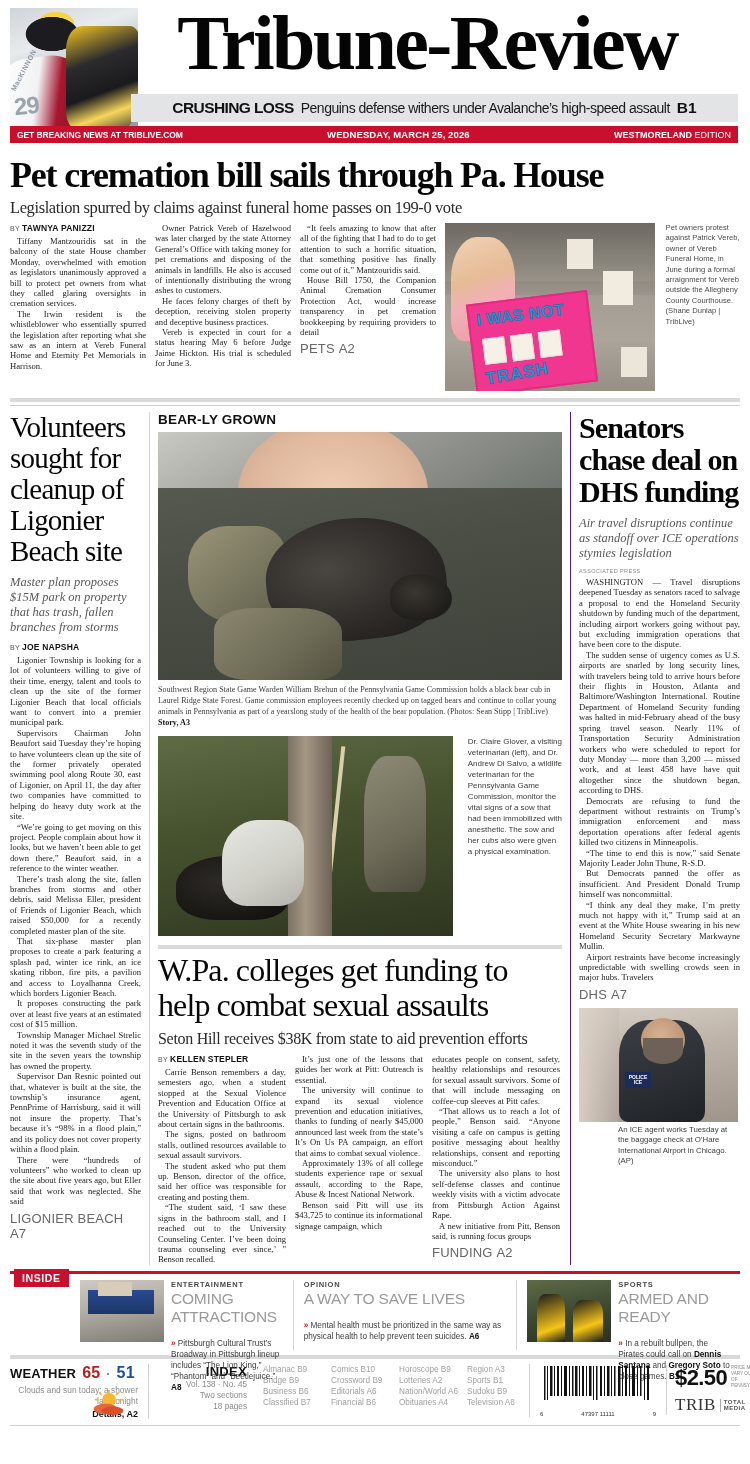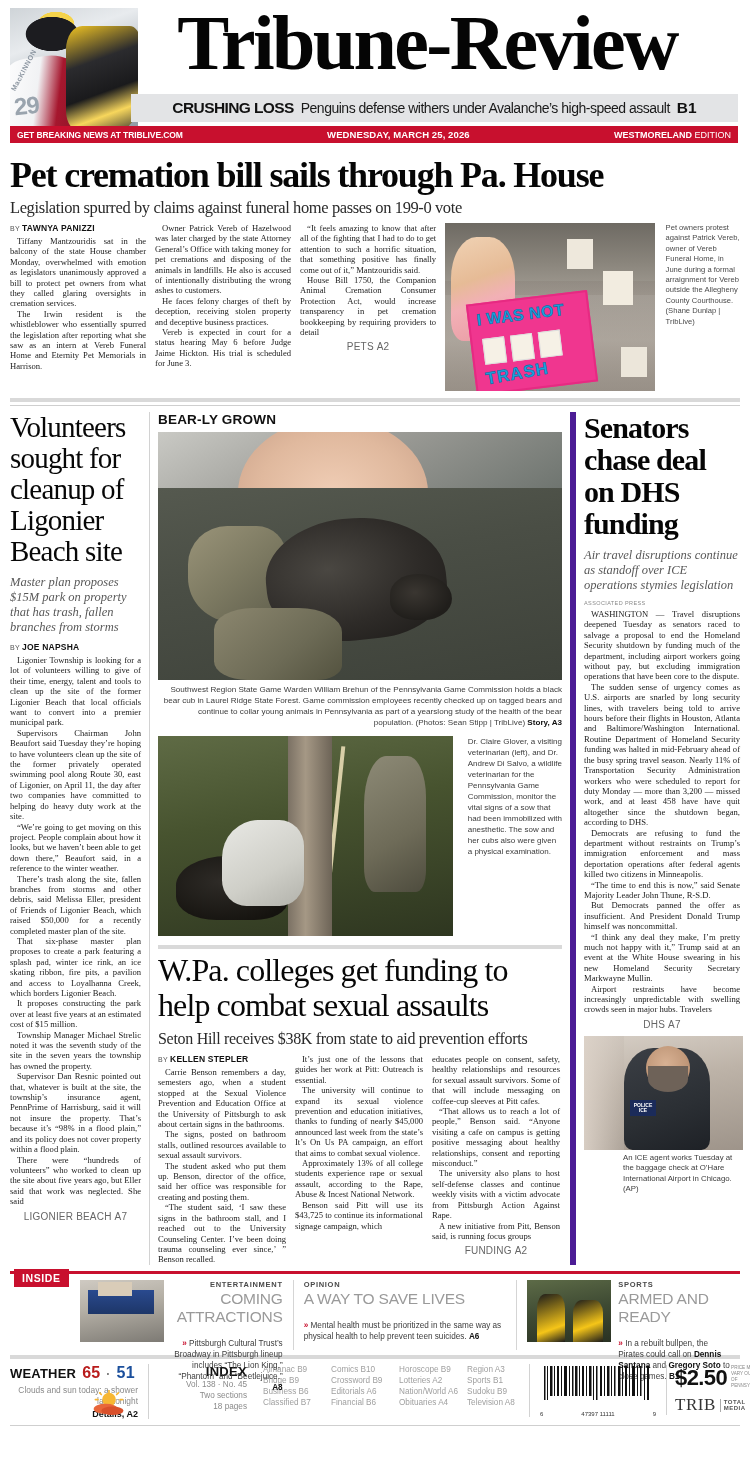--- a/index.html
+++ b/index.html
@@ -96,22 +96,22 @@
     letter-spacing: 0.3px; margin-bottom: 3px;
   }
   .byline b { font-size: 8.5px; color: #111; font-weight: 800; letter-spacing: 0.2px; }
   .bodytext {
     font-family: "Liberation Serif", serif; font-size: 8.6px; line-height: 10.4px;
     text-align: justify; color: #1b1b1b;
   }
   .bodytext p { text-indent: 7px; }
   .bodytext p.noind { text-indent: 0; }
   .jump {
-    font-family: "Liberation Sans", sans-serif; font-size: 10px; font-weight: 800;
-    color: #111; text-align: center; margin-top: 4px; letter-spacing: 0.2px;
+    font-family: "Liberation Sans", sans-serif; font-size: 13px; font-weight: 800;
+    color: #111; text-align: left; margin-top: 4px; letter-spacing: 0.2px;
   }
   .jump span { font-weight: 400; color: #666; }
   .lead-photo {
     width: 214px; height: 168px; position: relative; overflow: hidden;
     background: linear-gradient(180deg, #8b8d8a 0%, #a9a49c 35%, #bdb7ae 70%, #9a948c 100%);
   }
   .lead-photo .bldg {
     position:absolute; left:0; top:0; right:0; height:72px;
     background: linear-gradient(180deg,#6e6a63 0%, #8a857c 55%, #a39d94 100%);
   }
@@ -148,21 +148,21 @@
     line-height: 10.4px; color: #4a4a4a; padding-left: 2px;
   }
 
   .hr-thick { height: 4px; background: #d9d9d9; margin: 7px 4px 0 4px; }
   .hr-thin { height: 1px; background: #cfcfcf; margin: 3px 4px 0 4px; }
 
   
   .main3 { display: flex; padding: 6px 4px 0 4px; gap: 0; }
   .col-left { width: 140px; padding-right: 8px; border-right: 1px solid #d2d2d2; }
   .col-mid { width: 420px; padding: 0 8px; }
-  .col-right { width: 170px; padding-left: 8px; border-left: 6px solid #4c1d95; }
+  .col-right { width: 170px; padding-left: 8px; border-left: 1px solid #4c1d95; }
 
   .hl-left {
     font-family: "Liberation Serif", serif; font-weight: 400; font-size: 29px;
     line-height: 31px; letter-spacing: -0.8px; color: #070707;
   }
   .deck-italic {
     font-family: "Liberation Serif", serif; font-style: italic; font-size: 12.5px;
     line-height: 15px; color: #585858; margin-top: 8px; margin-bottom: 7px;
   }
   .kicker-bear {
@@ -197,22 +197,22 @@
     position:absolute; left:30px; top:94px; width:98px; height:96px;
     background: linear-gradient(140deg, #9a9479 0%, #7d7a62 50%, #5f5e4c 100%);
     border-radius: 40% 30% 24% 46%;
   }
   .bear-photo .glove2 {
     position:absolute; left:56px; top:176px; width:128px; height:72px;
     background: linear-gradient(140deg, #8c876f 0%, #6d6b56 60%, #53523f 100%);
     border-radius: 30% 34% 20% 26%;
   }
   .photo-cap {
-    font-family: Liberation Sans, sans-serif; font-size: 8.1px; line-height: 11px;
-    color: #3c3c3c; padding-top: 4px; text-align: right;
+    font-family: Liberation Serif, serif; font-size: 8.1px; line-height: 11px;
+    color: #3c3c3c; padding-top: 4px;
   }
   .photo-cap b { font-weight: 800; color: #111; }
 
   .bear2-row { display: flex; gap: 15px; margin-top: 8px; }
   .bear2-photo {
     width: 300px; height: 200px; position: relative; overflow: hidden;
     background: linear-gradient(170deg, #5f6b45 0%, #47532f 40%, #3b4528 70%, #2e3620 100%);
   }
   .bear2-photo .tree {
     position:absolute; left:130px; top:0; width:44px; height:200px;
@@ -298,21 +298,21 @@
   .inside-wrap { margin: 6px 4px 0 4px; position: relative; }
   .inside-rule-top { height: 3px; background: #c8102e; }
   .inside-tag {
     position: absolute; left: 4px; top: -2px; background: #c8102e; color: #fff;
     font-family: "Liberation Sans", sans-serif; font-weight: 800; font-size: 10.5px;
     letter-spacing: 0.6px; padding: 3px 8px 3px 8px; z-index: 2;
   }
   .inside-row { display: flex; gap: 0; padding-top: 6px; height: 76px; }
   .inside-item { display: flex; gap: 7px; padding: 0 10px; flex: 1; }
   .inside-item + .inside-item { border-left: 1px solid #d5d5d5; }
-  .inside-item.first { padding-left: 70px; text-align: right; }
+  .inside-item.first { padding-left: 70px; }
   .inside-thumb { width: 84px; height: 62px; flex: 0 0 84px; position: relative; overflow: hidden; }
   .thumb-theater { background: linear-gradient(170deg, #cfcac2 0%, #b5b0a6 40%, #7d7a74 100%); }
   .thumb-theater::before {
     content:""; position:absolute; left:8px; top:10px; width:66px; height:24px;
     background: linear-gradient(180deg,#2a4a8f 0%, #1d3668 100%);
   }
   .thumb-theater::after {
     content:""; position:absolute; left:18px; top:2px; width:34px; height:14px; background:#d9ccb8;
   }
   .thumb-sports { background: linear-gradient(170deg, #5d6b47 0%, #3e4a33 50%, #2a3223 100%); }

